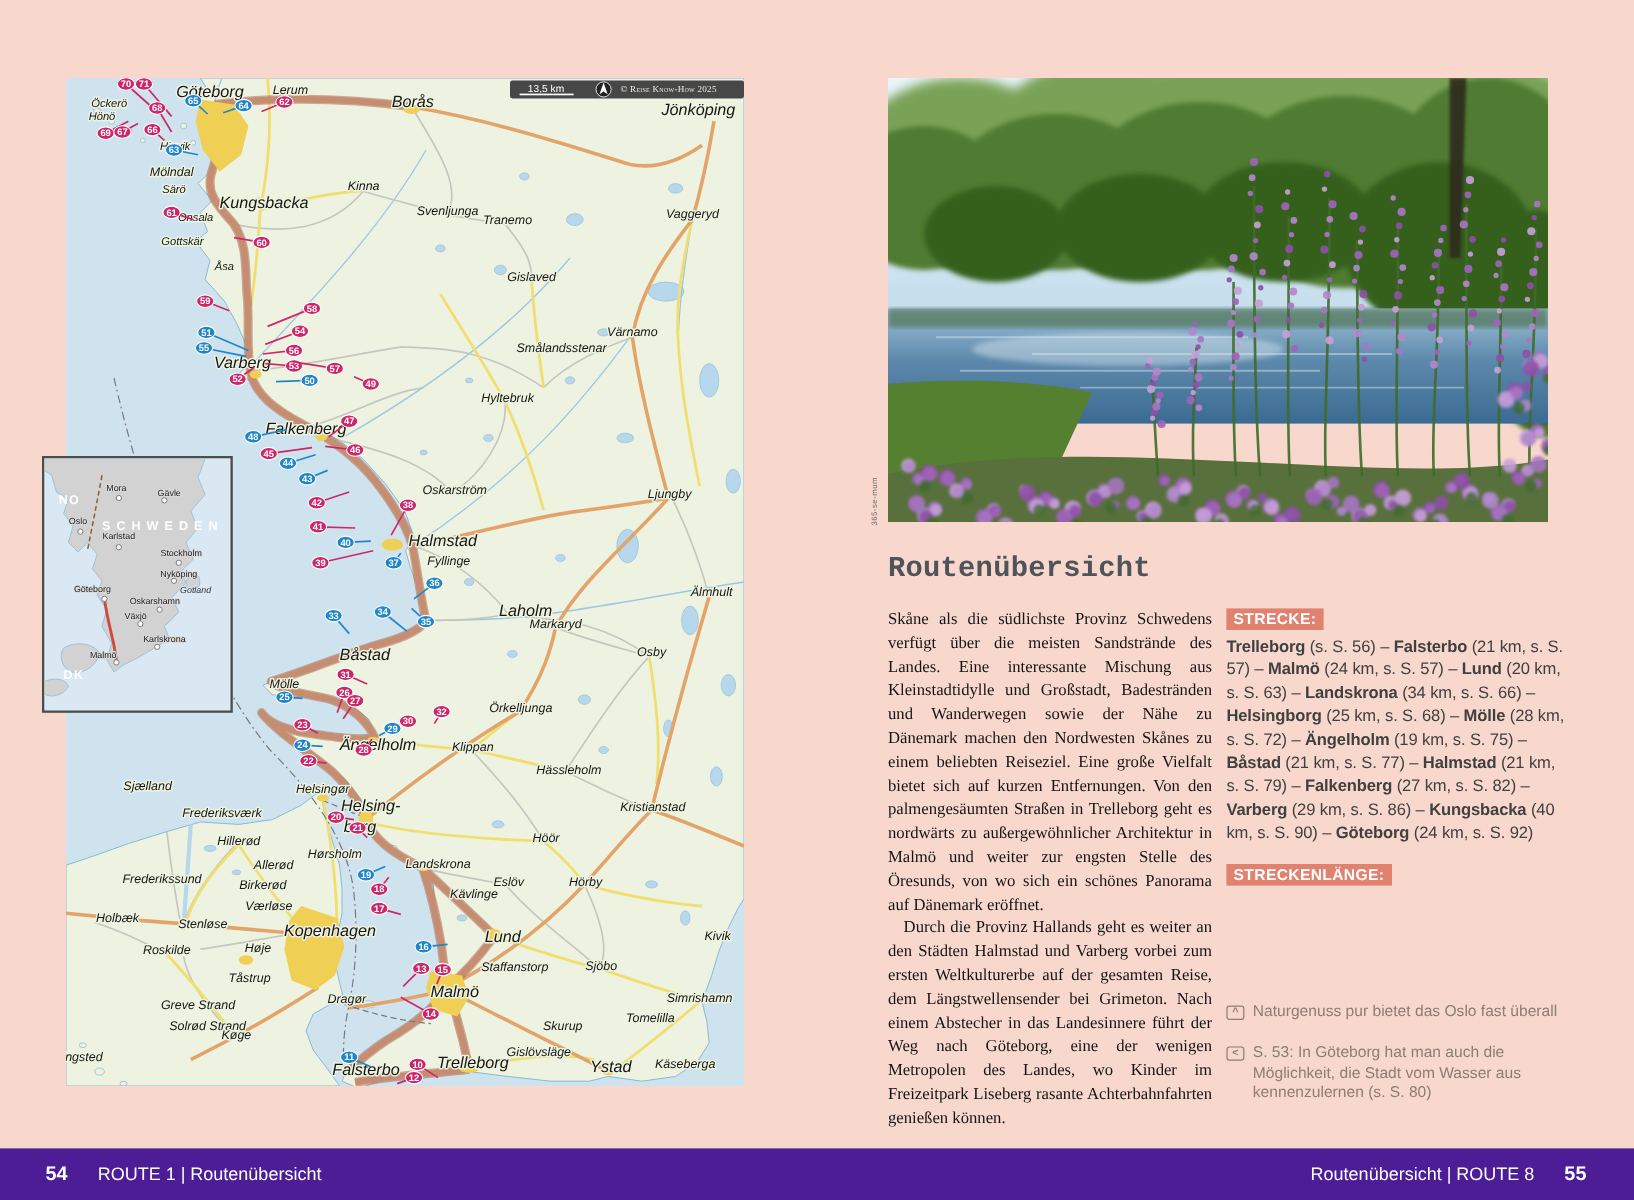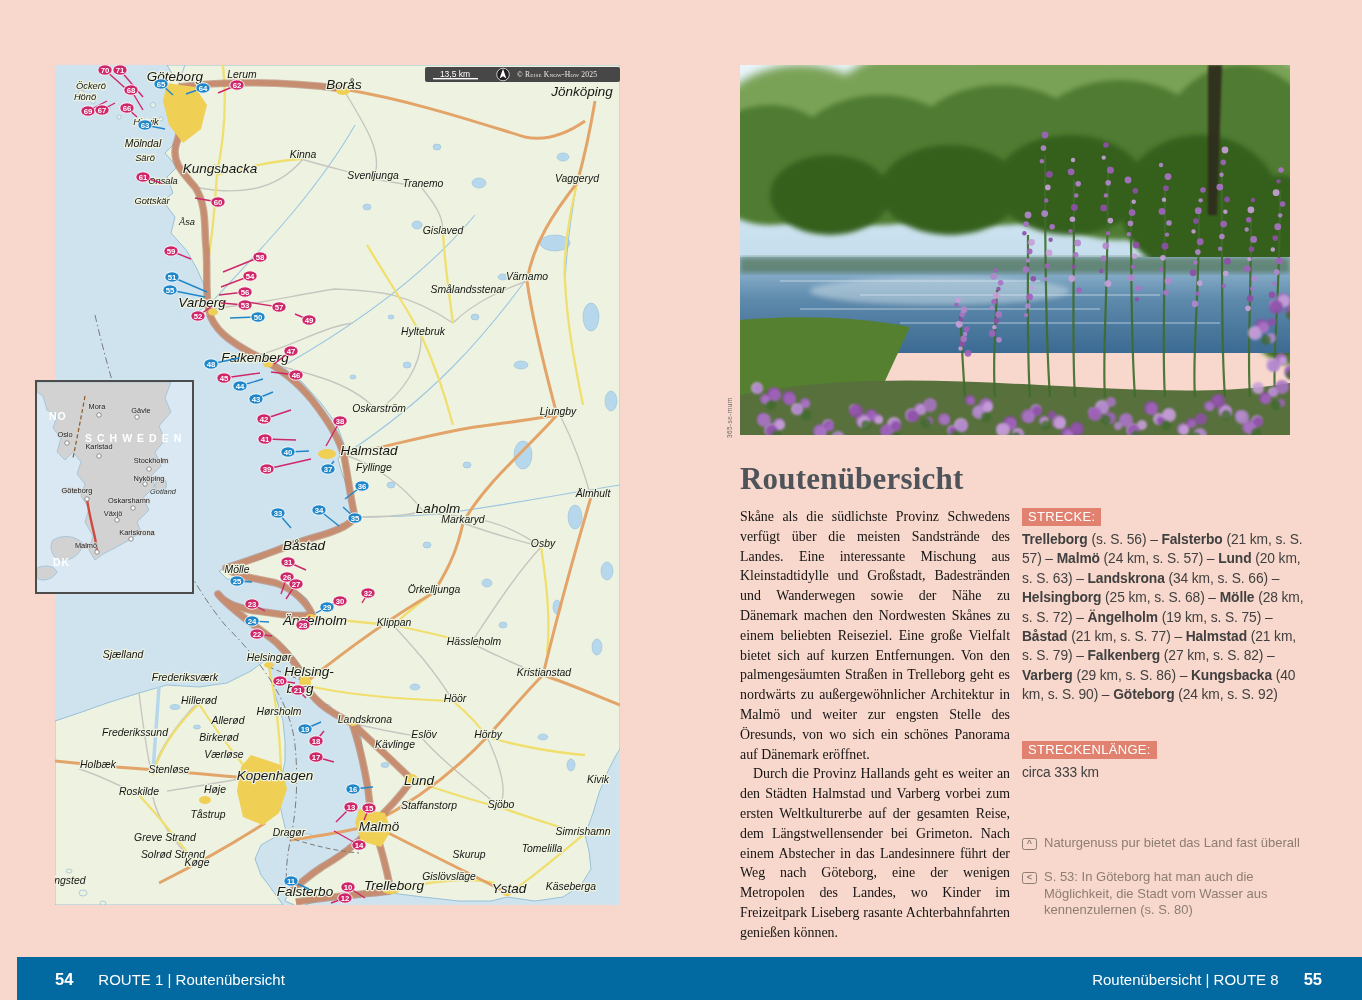--- a/index.html
+++ b/index.html
@@ -20,40 +20,40 @@
   #inset svg{display:block}
   .ins-reg{font-family:"Liberation Sans",sans-serif;font-weight:bold;font-size:10.5px;fill:#fff;letter-spacing:1px}
   .ins-reg.sp{letter-spacing:5px}
   .ins-city{font-family:"Liberation Sans",sans-serif;font-size:7.4px;fill:#222;text-anchor:middle;
             paint-order:stroke;stroke:#d9d9d9;stroke-width:1.6px;stroke-linejoin:round}
   .ins-city.it{font-style:italic;fill:#333;stroke:#d9e8f2}
   
   #photo{position:absolute;left:740px;top:65px;width:550px;height:370px;overflow:hidden}
   #photo-credit{position:absolute;left:726px;top:392px;height:46px;writing-mode:vertical-rl;transform:rotate(180deg);
                 font-size:6.5px;color:#6b6b6b;letter-spacing:.4px}
-  #heading{position:absolute;left:740px;top:461px;margin:0;font-family:Liberation Serif, serif;font-weight:bold;
-           font-size:31px;color:#4e545a;letter-spacing:.2px}
+  #heading{position:absolute;left:740px;top:461px;margin:0;font-family:Liberation Mono, monospace;font-weight:bold;
+           font-size:24px;color:#4e545a;letter-spacing:.2px}
   .body-col{position:absolute;font-family:"Liberation Serif",serif;font-size:13.9px;line-height:19.8px;
             text-align:justify;color:#141414}
   #col1{left:740px;top:507px;width:270px}
   #col1 p{margin:0}
   #col1 p.ind{text-indent:13px}
   #col2{position:absolute;left:1022px;top:507px;width:287px}
-  .chip{display:inline-block;background:#e0826f;color:#fff;font-weight:normal;font-size:13px;
+  .chip{display:inline-block;background:#e0826f;color:#fff;font-weight:bold;font-size:13px;
         padding:1px 6px 2px 6px;letter-spacing:.3px;margin-bottom:4px}
-  .chip2{margin-top:36px}
+  .chip2{margin-top:16px}
   .strecke{font-size:13.8px;line-height:19.4px;color:#404040;letter-spacing:-0.1px}
   .strecke b{font-weight:bold}
   #captions{position:absolute;left:1022px;top:835px;width:296px}
   .caption{display:flex;gap:7px;color:#8d7d73;font-size:13px;line-height:16.8px}
   .caption + .caption{margin-top:17px}
   .cap-icon{flex:0 0 auto;width:13px;height:10px;border:1.3px solid #8d7d73;border-radius:2.5px;
             font-size:9px;line-height:9px;text-align:center;margin-top:3px;font-weight:bold}
   
-  #footer{position:absolute;left:17px;right:0;bottom:0;height:43px;background:#0369a1;color:#fff}
+  #footer{position:absolute;left:0;right:0;bottom:0;height:43px;background:#4c1d95;color:#fff}
   .f-left{position:absolute;left:38px;top:50%;transform:translateY(-50%);font-size:15px;white-space:nowrap}
   .f-right{position:absolute;right:40px;top:50%;transform:translateY(-50%);font-size:15px;white-space:nowrap}
   .f-num{font-weight:bold;font-size:16.5px}
   .f-left .f-num{margin-right:25px}
   .f-right .f-num{margin-left:25px}
 </style>
 </head>
 <body>
 
 <div id="map-wrap">
@@ -1102,27 +1102,26 @@
 
 <div id="col1" class="body-col">
   <p>Skåne als die südlichste Provinz Schwedens verfügt über die meisten Sandstrände des Landes. Eine interessante Mischung aus Kleinstadtidylle und Großstadt, Badestränden und Wanderwegen sowie der Nähe zu Dänemark machen den Nordwesten Skånes zu einem beliebten Reiseziel. Eine große Vielfalt bietet sich auf kurzen Entfernungen. Von den palmengesäumten Straßen in Trelleborg geht es nordwärts zu außergewöhnlicher Architektur in Malmö und weiter zur engsten Stelle des Öresunds, von wo sich ein schönes Panorama auf Dänemark eröffnet.</p>
   <p class="ind">Durch die Provinz Hallands geht es weiter an den Städten Halmstad und Varberg vorbei zum ersten Weltkulturerbe auf der gesamten Reise, dem Längstwellensender bei Grimeton. Nach einem Abstecher in das Landesinnere führt der Weg nach Göteborg, eine der wenigen Metropolen des Landes, wo Kinder im Freizeitpark Liseberg rasante Achterbahnfahrten genießen können.</p>
 </div>
 
 <div id="col2">
   <div class="chip">STRECKE:</div>
   <div class="strecke"><b>Trelleborg</b> (s. S. 56) – <b>Falsterbo</b> (21 km, s. S. 57) – <b>Malmö</b> (24 km, s. S. 57) – <b>Lund</b> (20 km, s. S. 63) – <b>Landskrona</b> (34 km, s. S. 66) – <b>Helsingborg</b> (25 km, s. S. 68) – <b>Mölle</b> (28 km, s. S. 72) – <b>Ängelholm</b> (19 km, s. S. 75) – <b>Båstad</b> (21 km, s. S. 77) – <b>Halmstad</b> (21 km, s. S. 79) – <b>Falkenberg</b> (27 km, s. S. 82) – <b>Varberg</b> (29 km, s. S. 86) – <b>Kungsbacka</b> (40 km, s. S. 90) – <b>Göteborg</b> (24 km, s. S. 92)</div>
   <div class="chip chip2">STRECKENLÄNGE:</div>
-  <div class="strecke">circa 333 km</div>
 </div>
 
 <div id="captions">
     <div class="caption">
       <span class="cap-icon">^</span>
-      <span>Naturgenuss pur bietet das Land fast überall</span>
+      <span>Naturgenuss pur bietet das Oslo fast überall</span>
     </div>
     <div class="caption">
       <span class="cap-icon">&lt;</span>
       <span>S. 53: In Göteborg hat man auch die Möglichkeit, die Stadt vom Wasser aus kennenzulernen (s. S. 80)</span>
     </div>
   </div>
 
 <div id="footer">
   <div class="f-left">
     <span class="f-num">54</span><span>ROUTE 1 | Routenübersicht</span>

